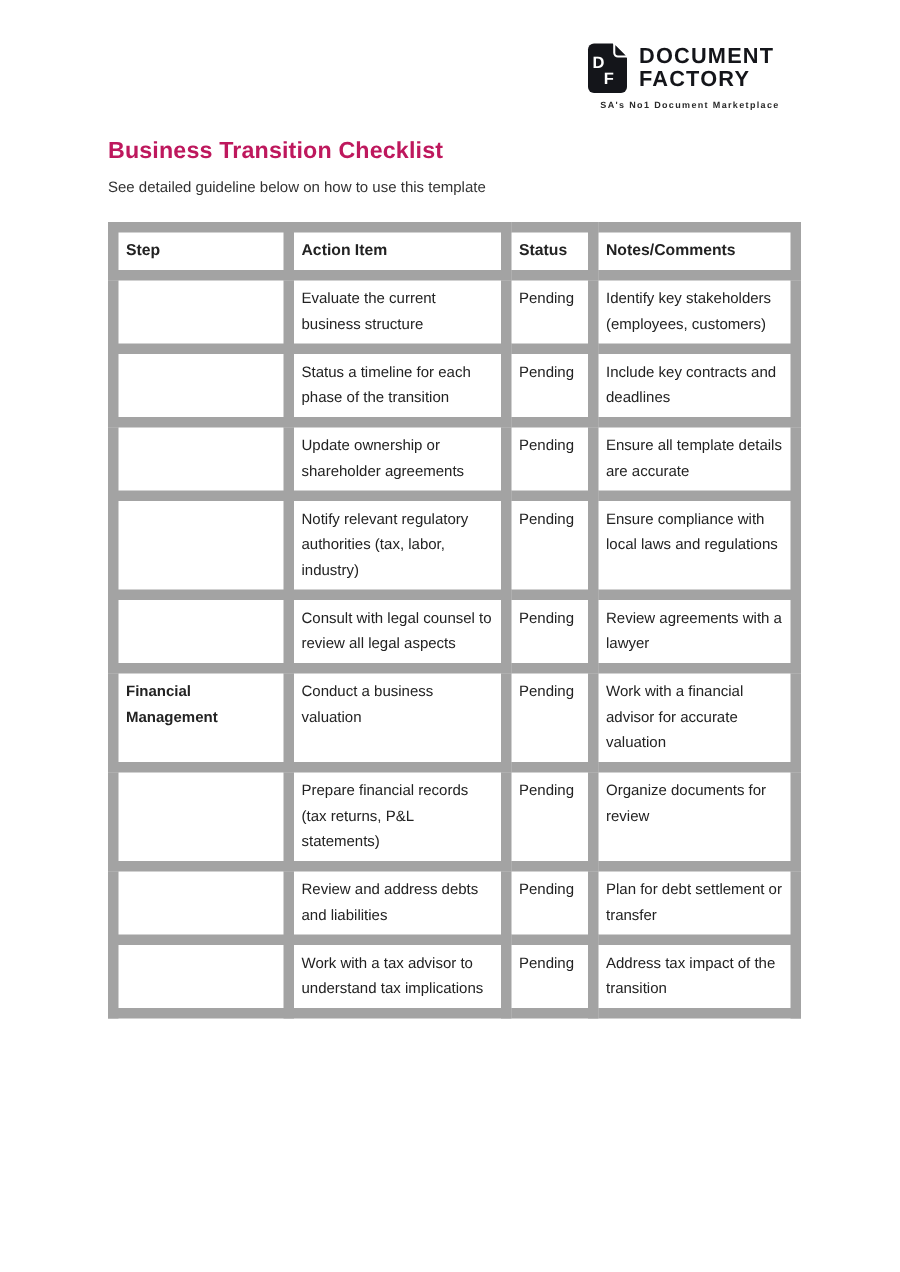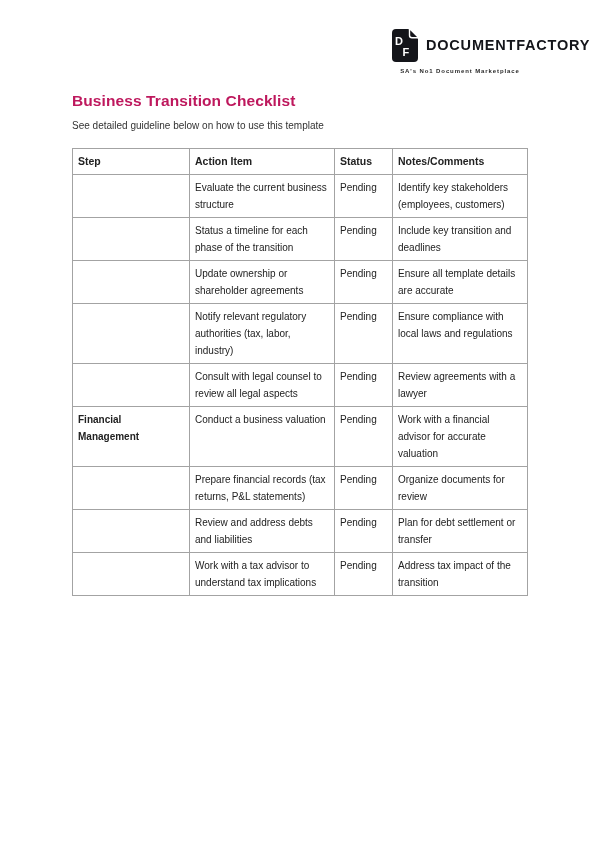--- a/index.html
+++ b/index.html
@@ -6,21 +6,21 @@
   body { font-family:"Liberation Sans", sans-serif; }
   .page {
     position:relative; width:600px; height:848px; background:#ffffff;
     overflow:hidden; color:#222;
   }
 
   
   .logo { position:absolute; top:28px; right:69px; width:142px; }
   .logo-row { display:flex; align-items:center; gap:6px; justify-content:flex-start; }
   .logo-icon { flex:0 0 auto; }
-  .logo-wordmark { display:flex; flex-direction:row; }
+  .logo-wordmark { display:flex; flex-direction:column; }
   .logo-wordmark span {
     font-size:14.5px; font-weight:800; letter-spacing:0.8px;
     color:#14151a; line-height:15px; white-space:nowrap;
   }
   .logo-tagline {
     margin-top:5px; text-align:center;
     font-size:6px; font-weight:bold; letter-spacing:0.9px;
     color:#2a2a2a; white-space:nowrap;
   }
 
@@ -37,21 +37,21 @@
   
   table.checklist {
     position:absolute; left:72px; top:148px;
     width:455px; border-collapse:collapse; table-layout:fixed;
   }
   .col-step   { width:117px; }
   .col-action { width:145px; }
   .col-status { width:58px;  }
   .col-notes  { width:135px; }
   .checklist th, .checklist td {
-    border:1px solid #a3a3a3;
+    border:7px solid #a3a3a3;
     padding:4px 5px;
     font-size:10px; line-height:17px;
     color:#222; text-align:left; vertical-align:top;
     overflow-wrap:break-word;
   }
   .checklist th { font-weight:bold; font-size:10.5px; }
   .checklist td.step-cell { font-weight:bold; }
 </style>
 </head>
 <body>
@@ -98,21 +98,21 @@
     <td class="step-cell"></td>
     <td class="action-cell">Evaluate the current business structure</td>
     <td class="status-cell">Pending</td>
     <td class="notes-cell">Identify key stakeholders (employees, customers)</td>
   </tr>
 
   <tr>
     <td class="step-cell"></td>
     <td class="action-cell">Status a timeline for each phase of the transition</td>
     <td class="status-cell">Pending</td>
-    <td class="notes-cell">Include key transition and deadlines</td>
+    <td class="notes-cell">Include key contracts and deadlines</td>
   </tr>
 
 
   <tr>
     <td class="step-cell"></td>
     <td class="action-cell">Update ownership or shareholder agreements</td>
     <td class="status-cell">Pending</td>
     <td class="notes-cell">Ensure all template details are accurate</td>
   </tr>
 

